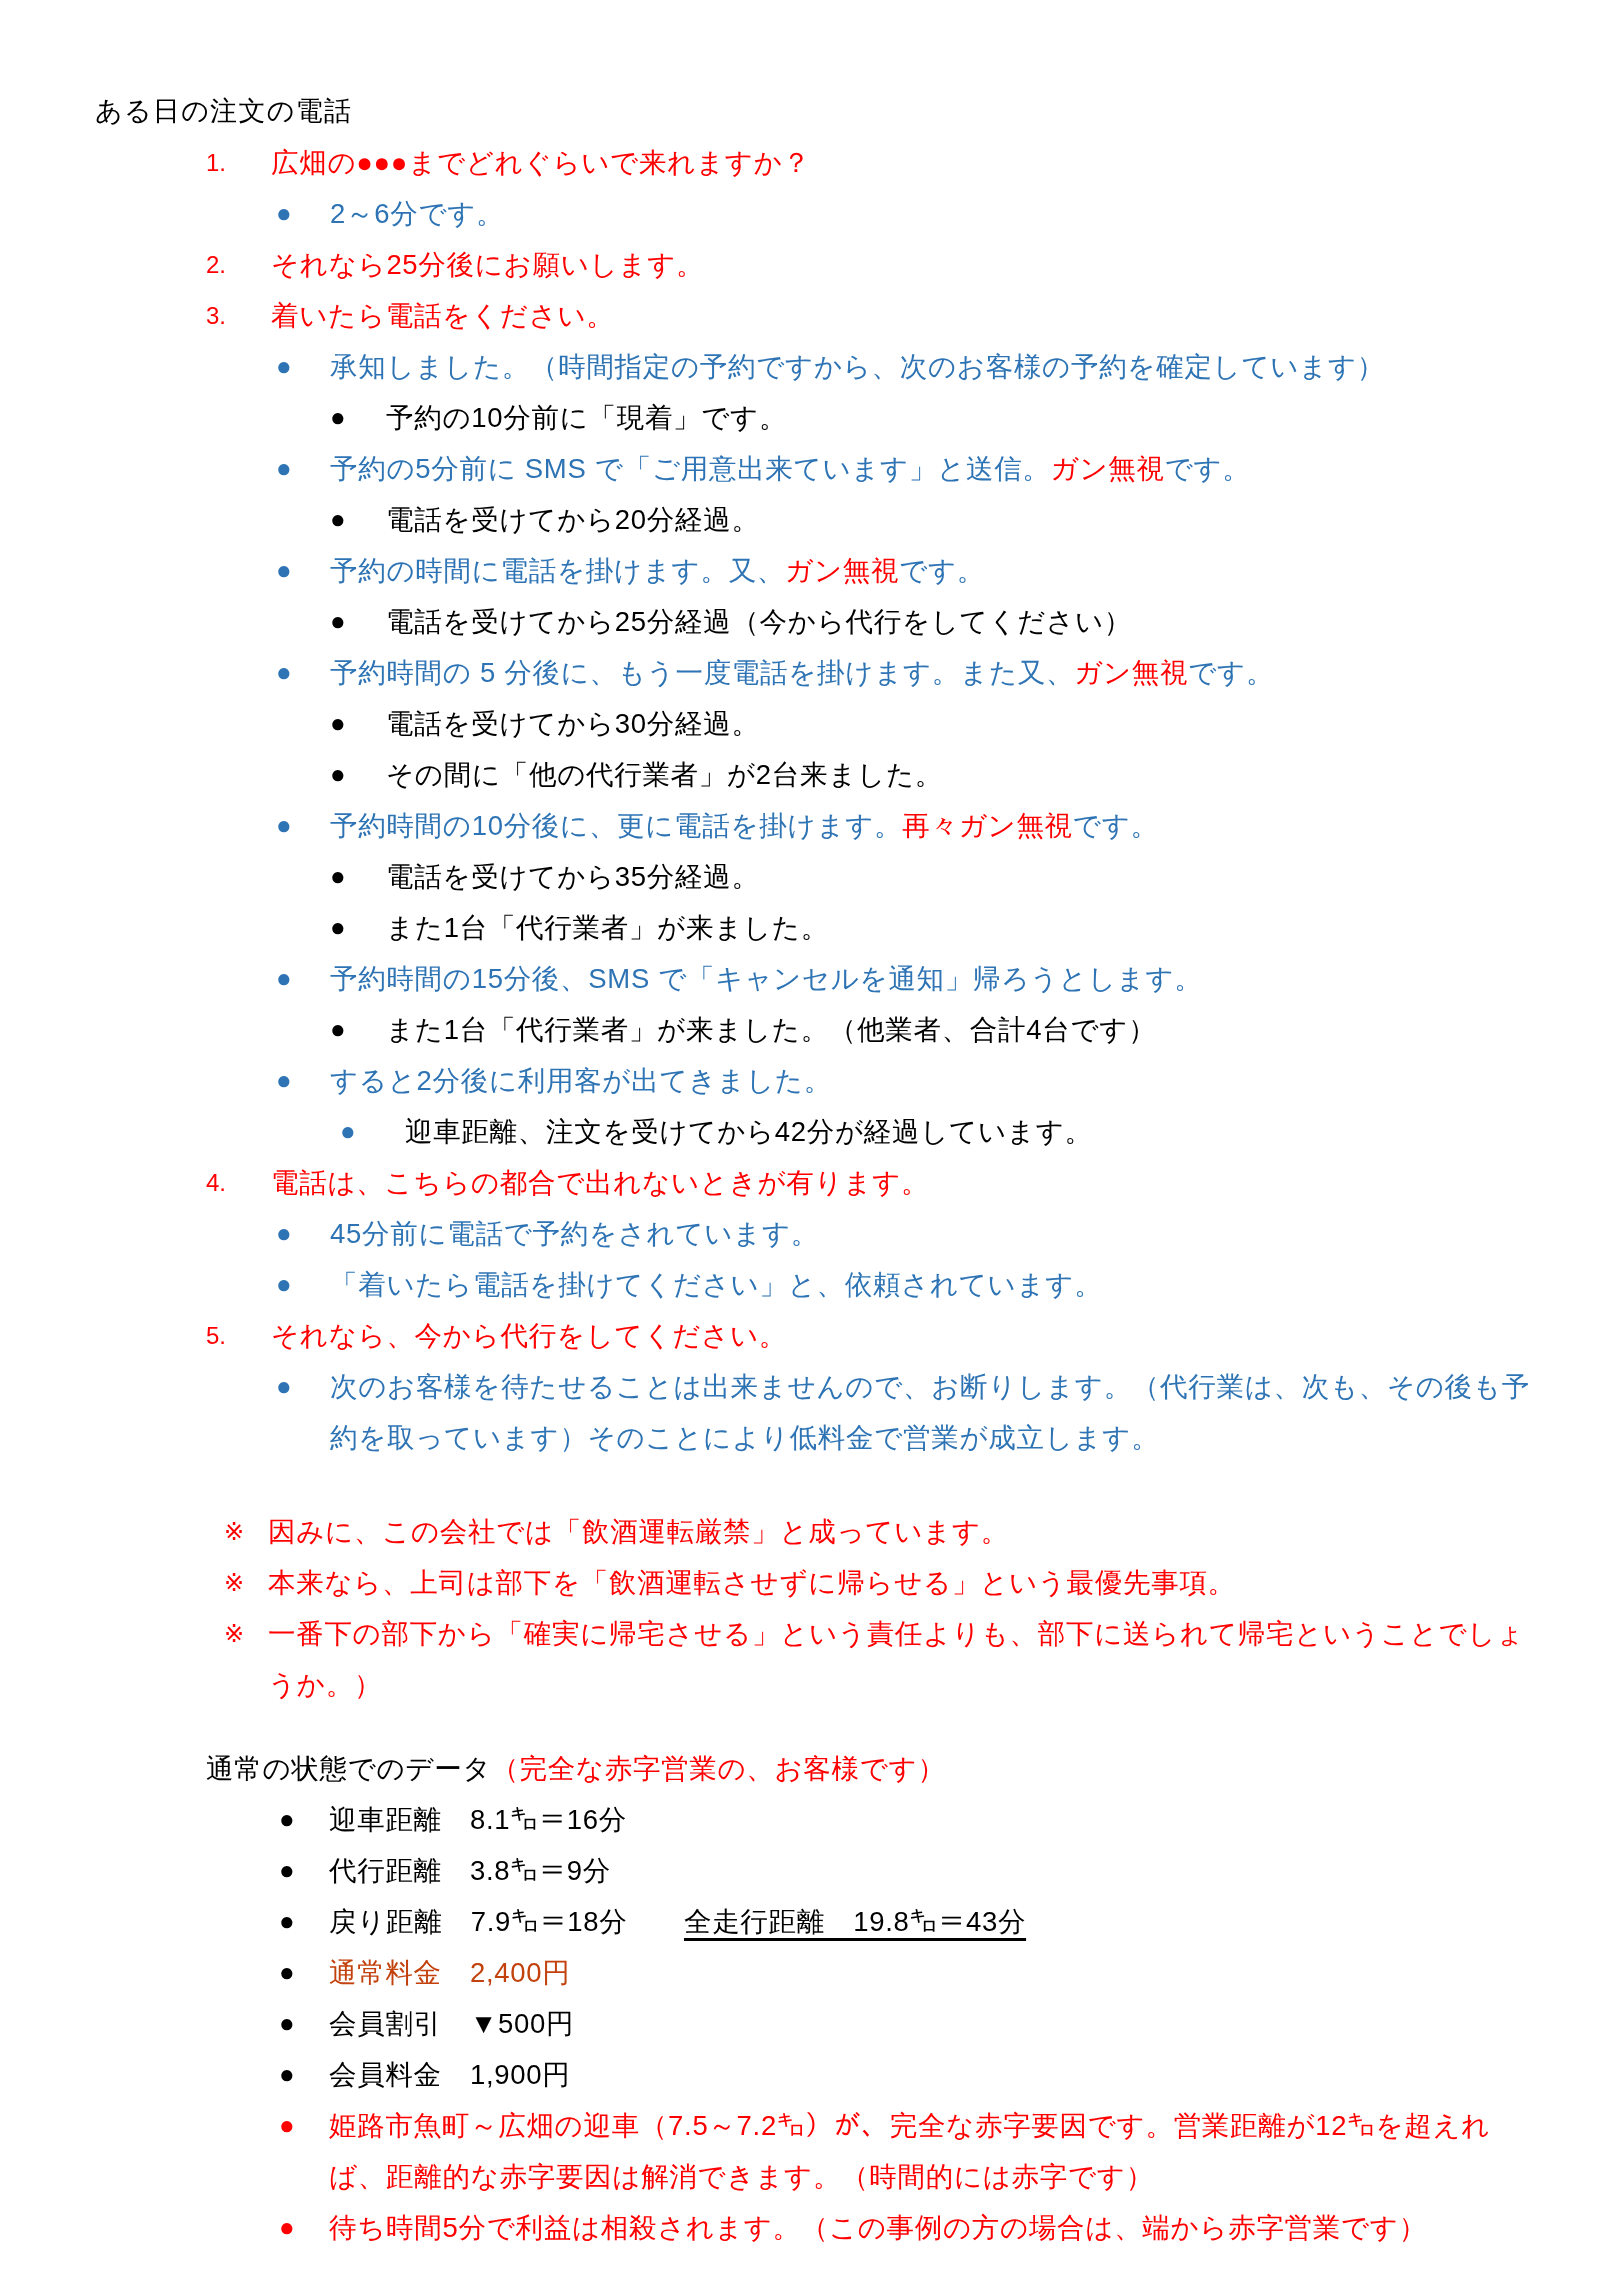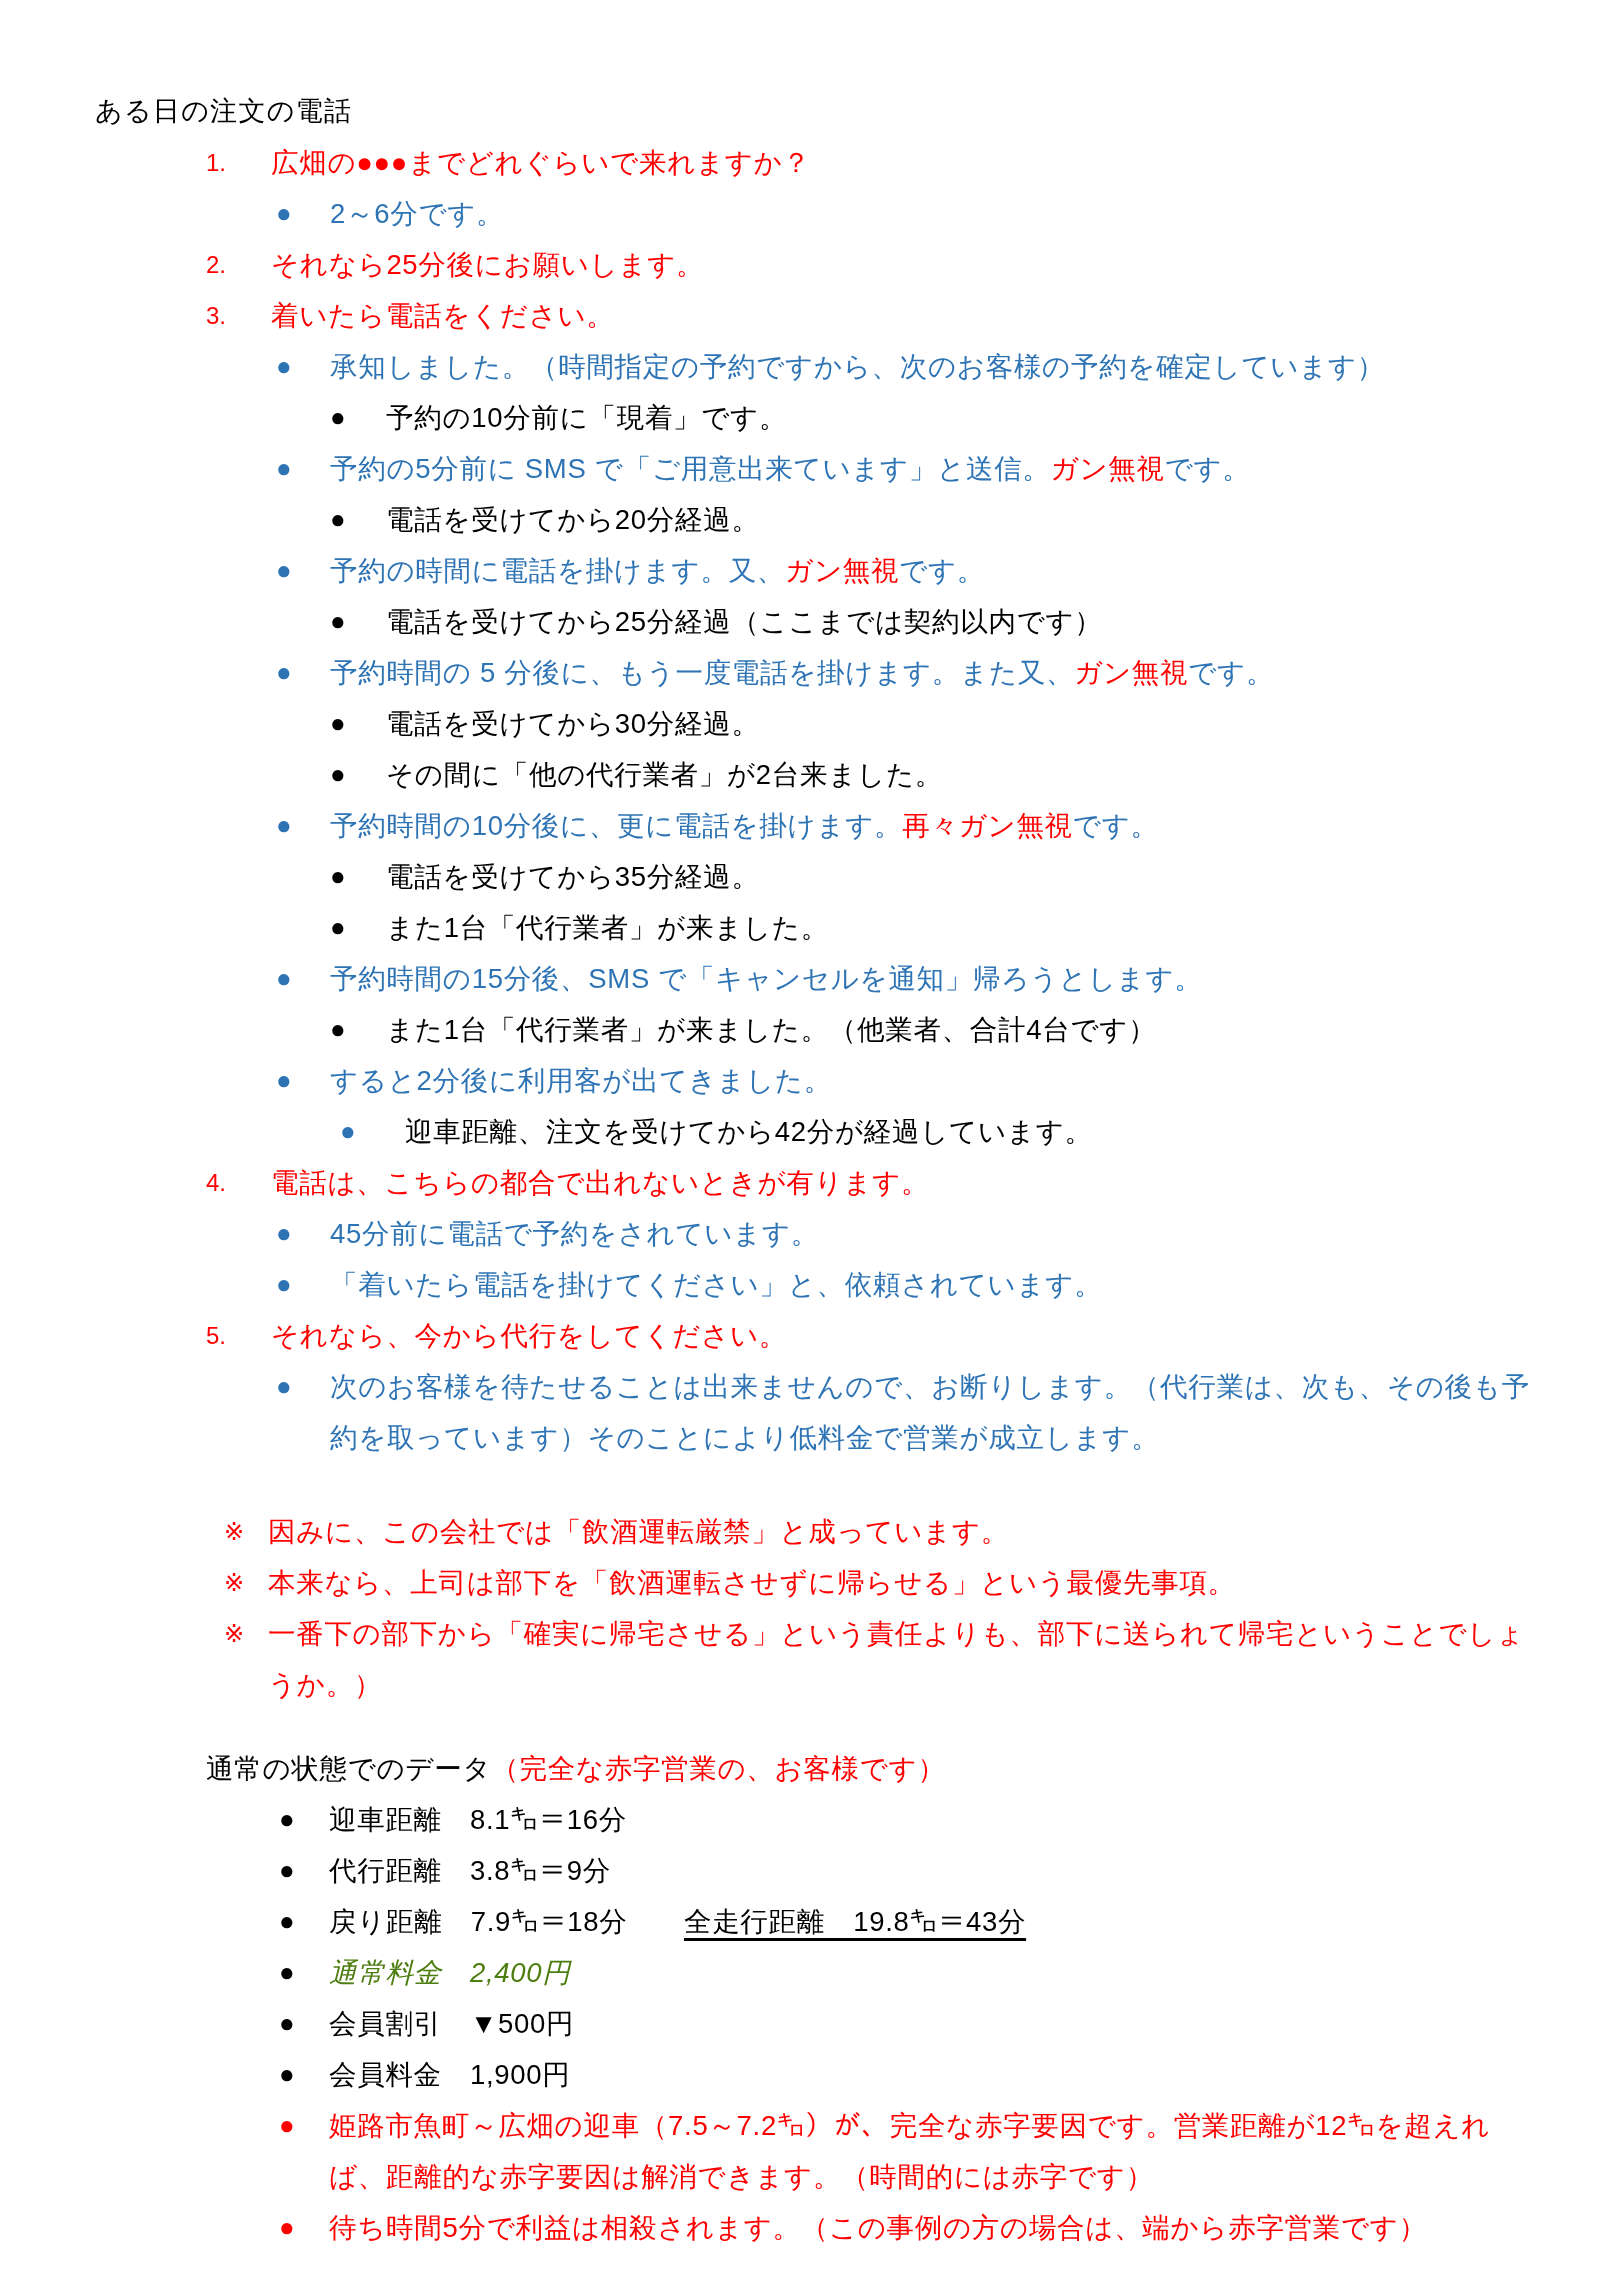--- a/index.html
+++ b/index.html
@@ -84,21 +84,21 @@
       <div class="line b3">
         <span class="marker dot" style="color: rgb(0, 0, 0);">●</span>
         <span class="content"><span style="color: rgb(0, 0, 0);">電話を受けてから20分経過。</span></span>
       </div>
       <div class="line b2">
         <span class="marker dot" style="color: rgb(46, 116, 181);">●</span>
         <span class="content"><span style="color: rgb(46, 116, 181);">予約の時間に電話を掛けます。又、</span><span class="seg-b" style="color: rgb(255, 0, 0);">ガン無視</span><span style="color: rgb(46, 116, 181);">です。</span></span>
       </div>
       <div class="line b3">
         <span class="marker dot" style="color: rgb(0, 0, 0);">●</span>
-        <span class="content"><span style="color: rgb(0, 0, 0);">電話を受けてから25分経過（ここまでは契約以内です）</span></span>
+        <span class="content"><span style="color: rgb(0, 0, 0);">電話を受けてから25分経過（今から代行をしてください）</span></span>
       </div>
       <div class="line b2">
         <span class="marker dot" style="color: rgb(46, 116, 181);">●</span>
         <span class="content"><span style="color: rgb(46, 116, 181);">予約時間の 5 分後に、もう一度電話を掛けます。また又、</span><span class="seg-b" style="color: rgb(255, 0, 0);">ガン無視</span><span style="color: rgb(46, 116, 181);">です。</span></span>
       </div>
       <div class="line b3">
         <span class="marker dot" style="color: rgb(0, 0, 0);">●</span>
         <span class="content"><span style="color: rgb(0, 0, 0);">電話を受けてから30分経過。</span></span>
       </div>
       <div class="line b3">
@@ -176,21 +176,21 @@
       <div class="line data">
         <span class="marker dot" style="color: rgb(0, 0, 0);">●</span>
         <span class="content"><span style="color: rgb(0, 0, 0);">代行距離　3.8㌔＝9分</span></span>
       </div>
       <div class="line data">
         <span class="marker dot" style="color: rgb(0, 0, 0);">●</span>
         <span class="content"><span style="color: rgb(0, 0, 0);">戻り距離　7.9㌔＝18分　　</span><span class="seg-u" style="color: rgb(0, 0, 0);">全走行距離　19.8㌔＝43分</span></span>
       </div>
       <div class="line data">
         <span class="marker dot" style="color: rgb(0, 0, 0);">●</span>
-        <span class="content"><span style="color: #4d7c0f; font-style: italic;">通常料金　2,400円</span></span>
+        <span class="content"><span style="color: #c2410c;">通常料金　2,400円</span></span>
       </div>
       <div class="line data">
         <span class="marker dot" style="color: rgb(0, 0, 0);">●</span>
         <span class="content"><span style="color: rgb(0, 0, 0);">会員割引　▼500円</span></span>
       </div>
       <div class="line data">
         <span class="marker dot" style="color: rgb(0, 0, 0);">●</span>
         <span class="content"><span style="color: rgb(0, 0, 0);">会員料金　1,900円</span></span>
       </div>
       <div class="line data">

